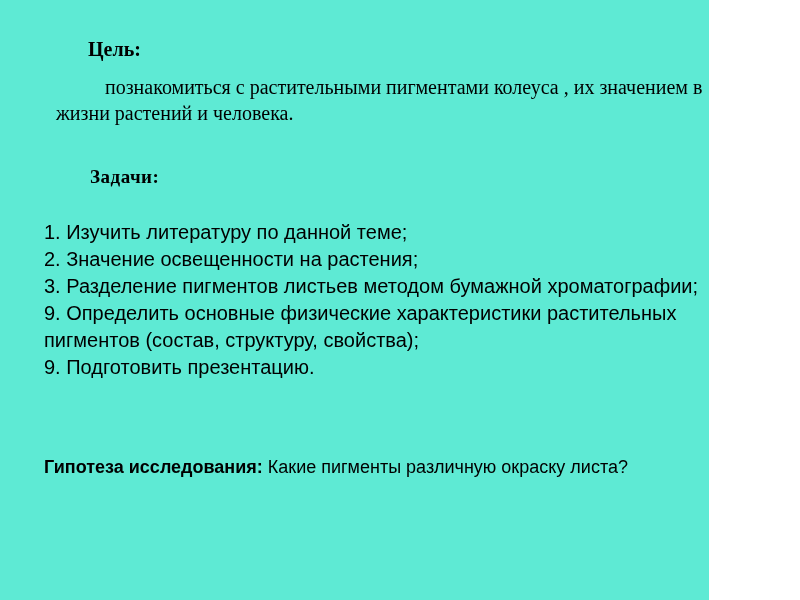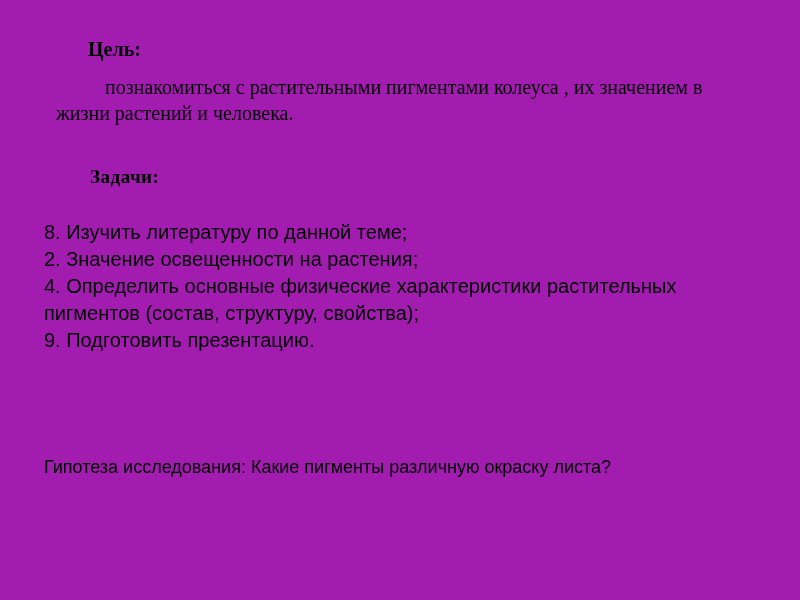--- a/index.html
+++ b/index.html
@@ -8,23 +8,23 @@
   }
   body {
     width: 800px;
     height: 600px;
     background: #ffffff;
     color: #000000;
     overflow: hidden;
   }
   .slide {
     position: relative;
-    width: 800px;
+    width: 709px;
     height: 600px;
-    background: #a21caf;
+    background: #5eead4;
   }
   
   .goal {
     position: absolute;
     left: 44px;
     top: 36px;
     width: 714px;
     font-family: "Liberation Serif", "DejaVu Serif", serif;
     font-size: 20px;
     line-height: 26px;
@@ -65,40 +65,41 @@
   .hypothesis {
     position: absolute;
     left: 44px;
     top: 455px;
     width: 712px;
     font-family: "Liberation Sans", "DejaVu Sans", sans-serif;
     font-size: 18px;
     line-height: 24px;
   }
   .hypothesis-label {
-    font-weight: normal;
+    font-weight: bold;
     margin-top: 12px;
   }
 </style>
 </head>
 <body>
 
 <div class="slide">
 
   <div class="goal">
     <p class="goal-label">Цель:</p>
     <p class="goal-text">познакомиться с растительными  пигментами колеуса , их значением в жизни растений и человека.</p>
   </div>
 
   <div class="tasks-label">Задачи:</div>
 
   <div class="tasks-list">
-    <p class="task-item">8. Изучить литературу по данной теме;</p>
+    <p class="task-item">1. Изучить литературу по данной теме;</p>
     <p class="task-item">2. Значение освещенности на растения;</p>
-    <p class="task-item">4. Определить основные физические характеристики растительных пигментов (состав, структуру, свойства);</p>
+    <p class="task-item">3. Разделение пигментов листьев методом бумажной хроматографии;</p>
+    <p class="task-item">9. Определить основные физические характеристики растительных пигментов (состав, структуру, свойства);</p>
     <p class="task-item">9. Подготовить презентацию.</p>
   </div>
 
   <div class="hypothesis">
     <span class="hypothesis-label">Гипотеза исследования:</span><span> Какие пигменты различную окраску листа?</span>
   </div>
 
 </div>
 
 </body></html>

